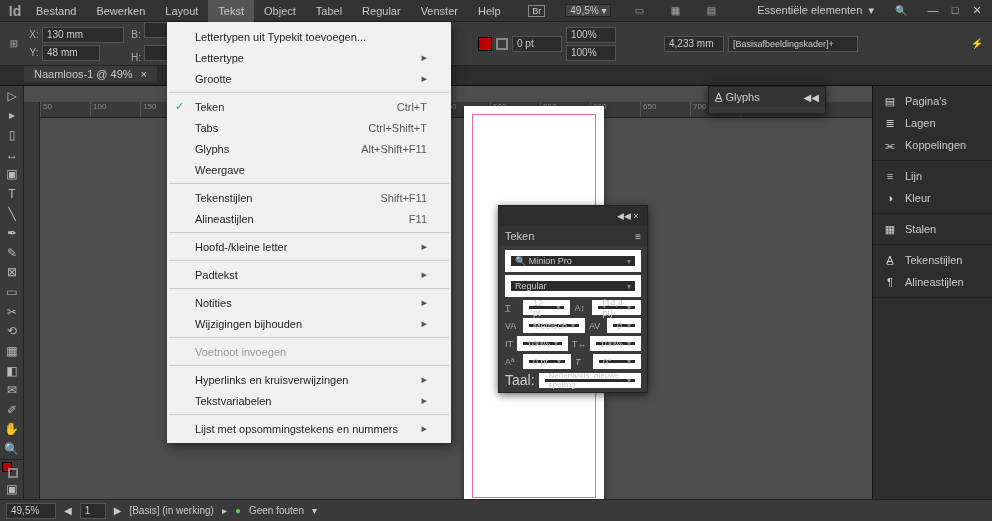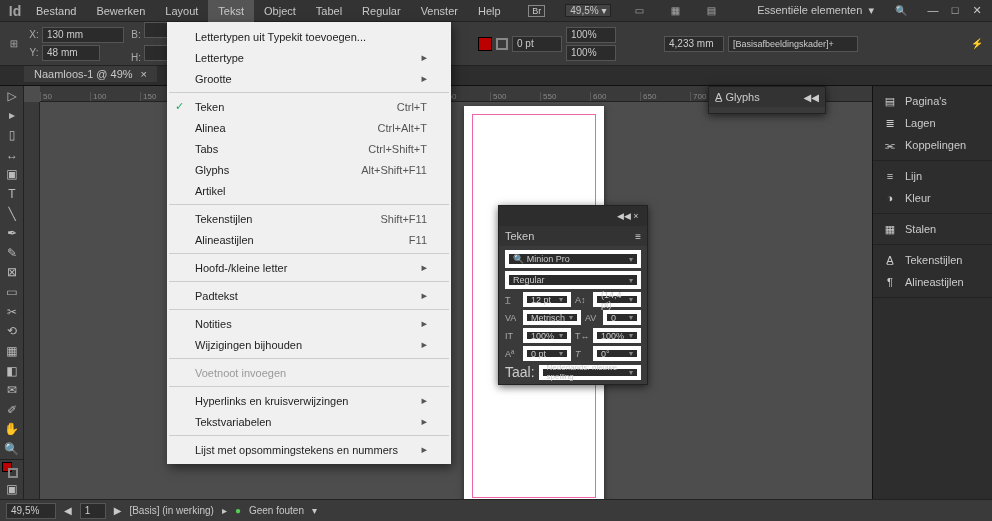--- a/index.html
+++ b/index.html
@@ -18,21 +18,21 @@
 
   .doc-tab { background: #2d2d2d; height: 20px; display: flex; align-items: flex-start; padding-left: 24px; border-bottom: 1px solid #111; }
   .doc-tab .tab { background: #3a3a3a; padding: 2px 10px; font-size: 11px; display: flex; align-items: center; gap: 8px; }
 
   .workspace { position: absolute; top: 86px; left: 0; right: 0; bottom: 22px; display: flex; }
   .toolbox { width: 24px; background: #3a3a3a; border-right: 1px solid #222; display: flex; flex-direction: column; }
   .toolbox .t { width: 24px; height: 22px; display: flex; align-items: center; justify-content: center; font-size: 12px; color: #bbb; }
   .toolbox .t.sep { border-top:1px solid #222; height:1px; }
 
   .canvas { flex: 1; background: #4d4d4d; position: relative; overflow: hidden; }
-  .ruler-h { position: absolute; top: 0; left: 16px; right: 0; height: 16px; background: #3a3a3a; border-bottom: 1px solid #222; display:flex; font-size:8px; color:#888;align-items:flex-end;}
+  .ruler-h { position: absolute; top: 16px; left: 16px; right: 0; height: 16px; background: #3a3a3a; border-bottom: 1px solid #222; display:flex; font-size:8px; color:#888;}
   .ruler-h span{ width:50px; border-left:1px solid #555; padding-left:2px;}
   .ruler-v { position: absolute; top: 16px; left: 0; width: 16px; bottom: 0; background: #3a3a3a; border-right: 1px solid #222; }
   .page { position: absolute; top: 20px; left: 440px; width: 140px; height: 400px; background: #fff; box-shadow: 0 2px 6px rgba(0,0,0,.5); }
   .page .margin { position: absolute; inset: 8px; border: 1px solid #e6a; }
 
   .right-panels { width: 120px; background: #2d2d2d; border-left: 1px solid #111; display: flex; flex-direction: column; }
   .rp-group { border-bottom: 1px solid #222; padding: 4px 0; }
   .rp-item { display: flex; align-items: center; gap: 8px; padding: 4px 10px; font-size: 11px; color: #ccc; }
   .rp-icon { width: 14px; height: 14px; display:inline-flex; align-items:center; justify-content:center; font-size:11px;}
 
@@ -48,21 +48,21 @@
   .dropdown .sep { height: 1px; background: #ccc; margin: 3px 2px; }
 
   
   .panel { position: absolute; background: #3a3a3a; border: 1px solid #222; box-shadow: 0 2px 8px rgba(0,0,0,.6); color:#ccc; }
   .panel .titlebar { display:flex; align-items:center; height:20px; padding:0 6px; font-size:11px; background:#333;}
   .panel .titlebar .close { margin-left:auto; font-size:10px;}
   #glyphs-panel { top: 86px; left: 708px; width: 118px; height: 28px; }
   #teken-panel { top: 205px; left: 498px; width: 150px;}
   #teken-panel .body { padding: 4px 6px; display:flex; flex-direction:column; gap:3px;}
   #teken-panel .fldrow { display:flex; align-items:center; gap:4px;}
-  #teken-panel .fld { flex:1; background:#2b2b2b; border:4px solid #ffffff; height:15px; font-size:9px; padding:0 4px; display:flex; align-items:center; justify-content:space-between;}
+  #teken-panel .fld { flex:1; background:#2b2b2b; border:6px solid #ffffff; height:15px; font-size:9px; padding:0 4px; display:flex; align-items:center; justify-content:space-between;}
   #teken-panel .lbl { font-size:9px; width:14px; color:#aaa;}
   .dd-arr::after{content:"▾"; font-size:8px; color:#888; margin-left:4px;}
 
   .minbtn{width:10px;text-align:center;font-size:9px;}
   .zoom-badge{background:#444;border:1px solid #222;padding:0 4px;font-size:10px;}
   .br-badge{border:1px solid #888;padding:0 3px;font-size:9px;}
 </style>
 </head>
 <body>
 
@@ -249,33 +249,29 @@
       <span>Grootte</span>
       <span class="arr">▸</span>
     </div>
     <div class="sep"></div>
     <div class="row">
       <span class="chk">✓</span>
       <span>Teken</span>
       <span class="sc">Ctrl+T</span>
     </div>
     <div class="row">
-      <span>Alinea</span>
-      <span class="sc">Ctrl+Alt+T</span>
-    </div>
-    <div class="row">
       <span>Tabs</span>
       <span class="sc">Ctrl+Shift+T</span>
     </div>
     <div class="row">
       <span>Glyphs</span>
       <span class="sc">Alt+Shift+F11</span>
     </div>
     <div class="row">
-      <span>Artikel</span>
+      <span>Weergave</span>
     </div>
     <div class="sep"></div>
     <div class="row">
       <span>Tekenstijlen</span>
       <span class="sc">Shift+F11</span>
     </div>
     <div class="row">
       <span>Alineastijlen</span>
       <span class="sc">F11</span>
     </div>

